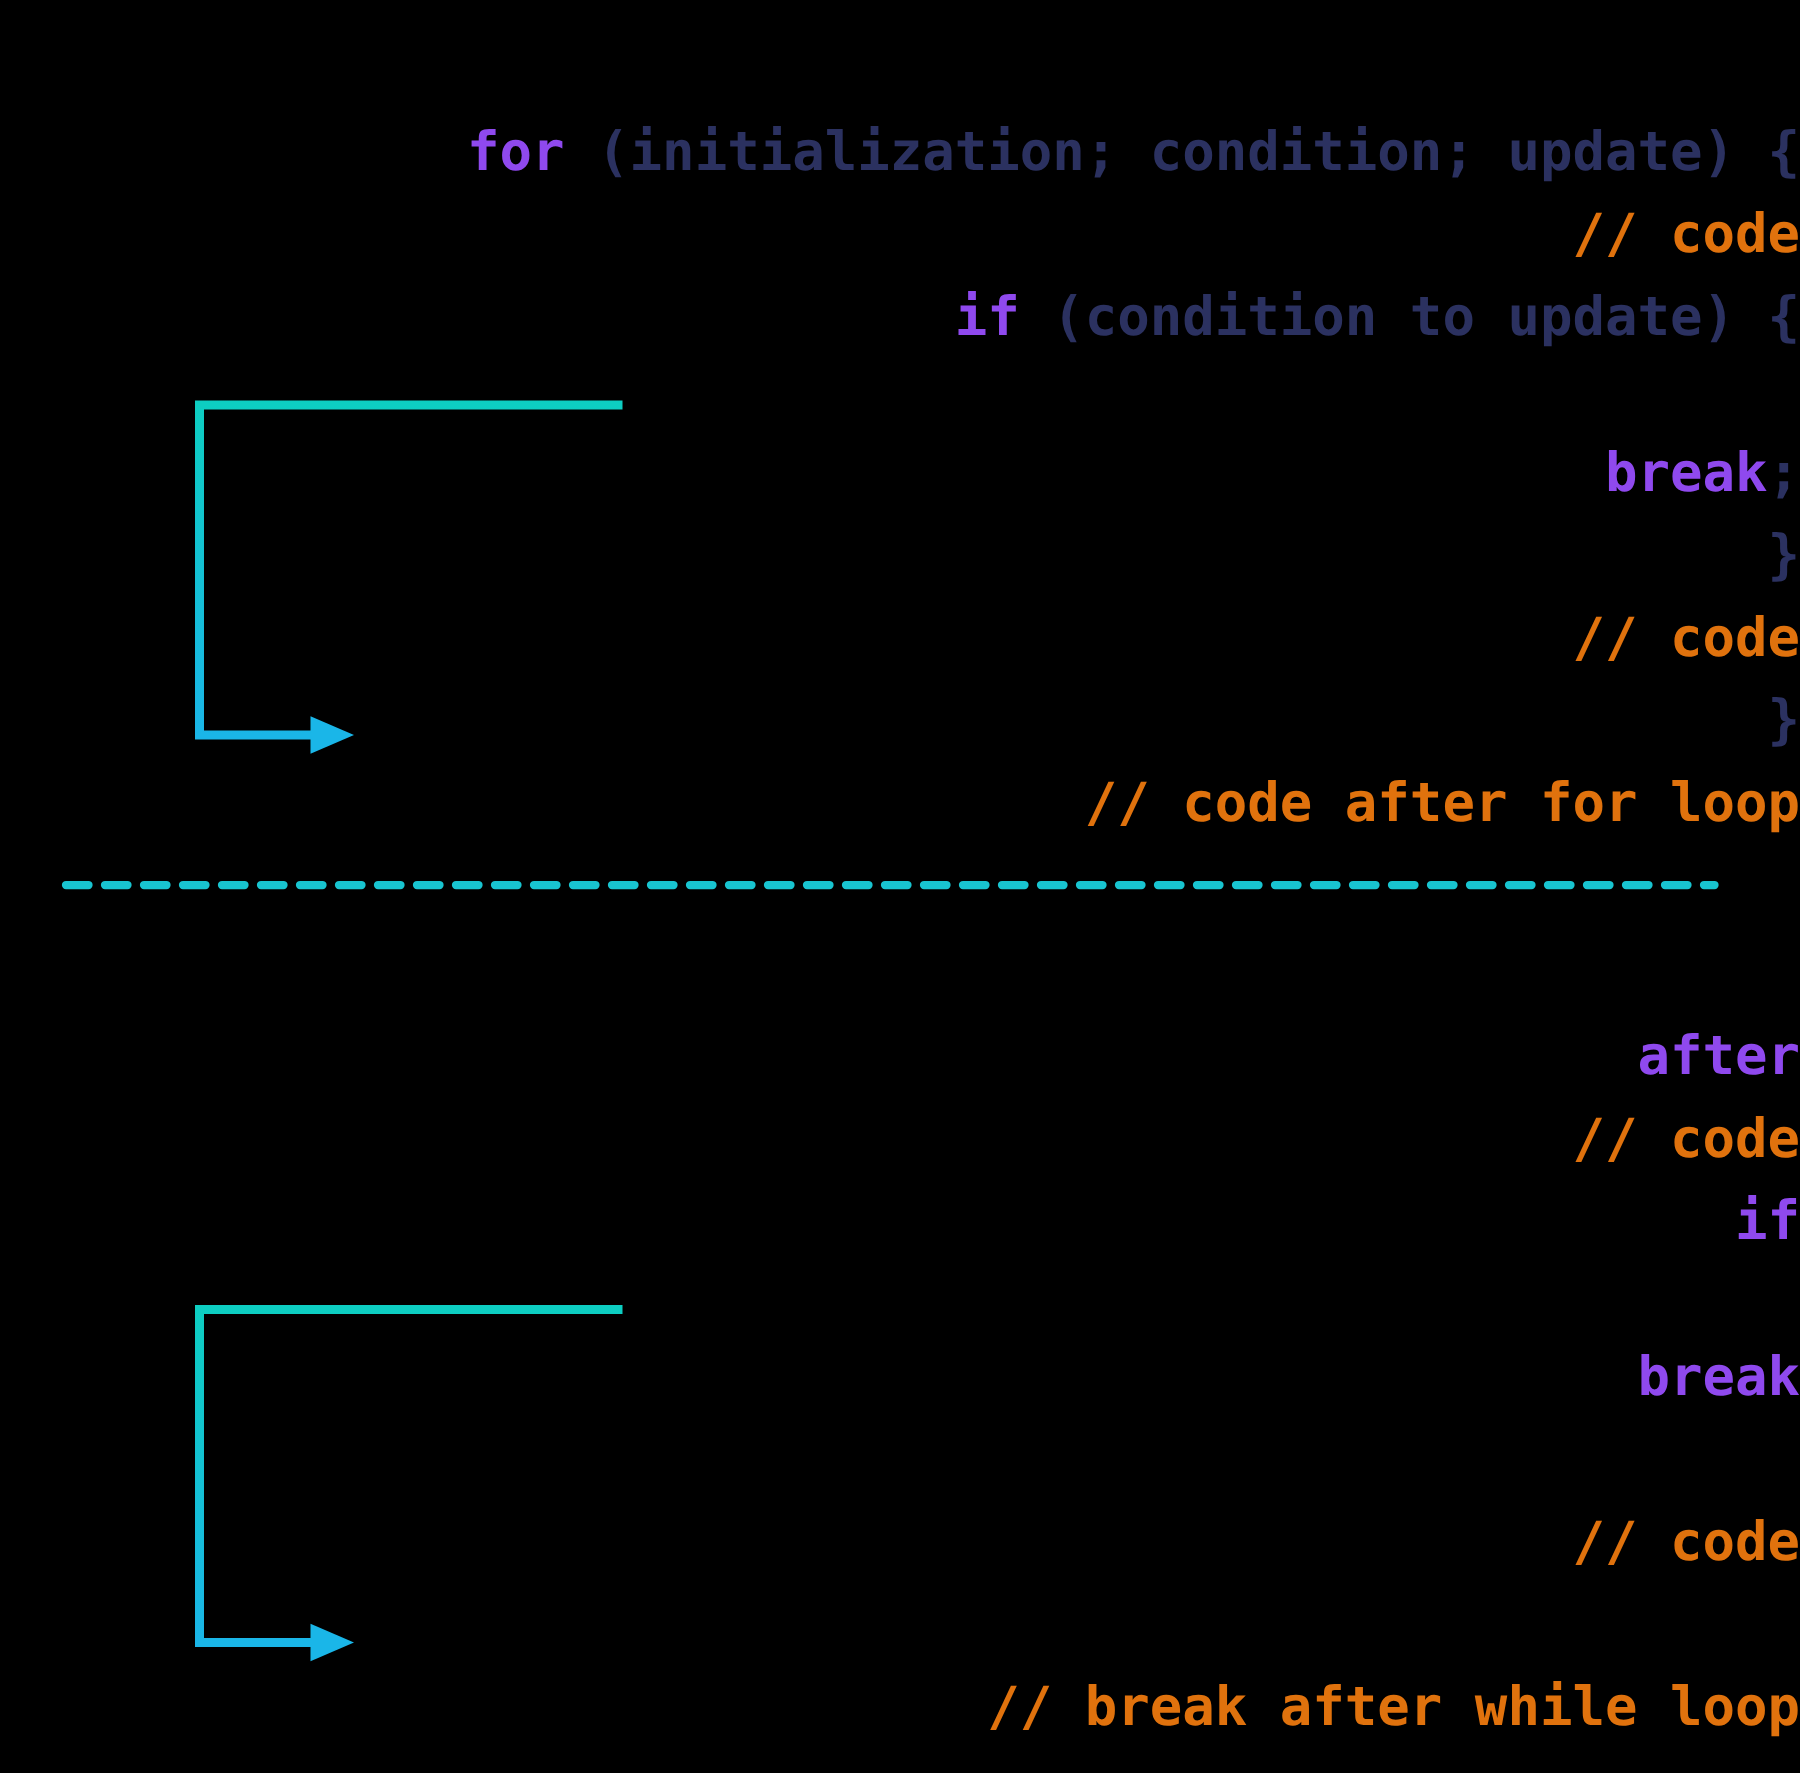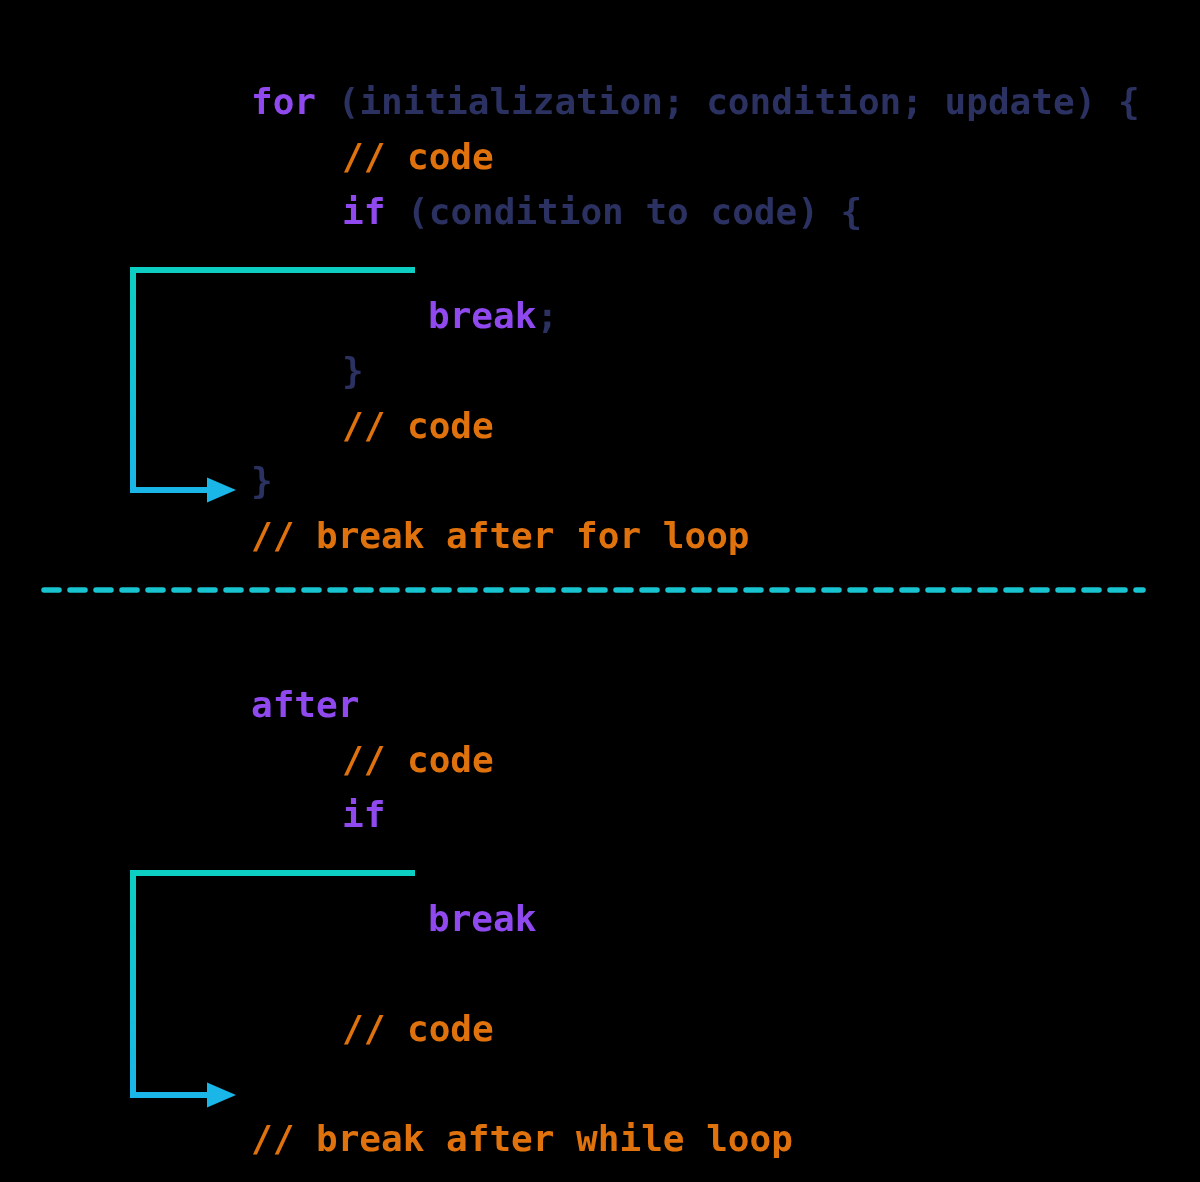--- a/index.html
+++ b/index.html
@@ -7,20 +7,21 @@
     padding: 0;
     background: #000;
   }
   #canvas {
     position: relative;
     width: 1200px;
     height: 1182px;
     background: var(--bg, #000);
     overflow: hidden;
     font-family: "DejaVu Sans Mono", "Liberation Mono", monospace;
+    text-align: right;
   }
   #arrow-layer {
     position: absolute;
     top: 0; left: 0;
     width: 1200px;
     height: 1182px;
   }
   .flow-path {
     fill: none;
     stroke-width: 6;
@@ -82,26 +83,26 @@
 
     <g>
       <path class="flow-path" stroke="url(#grad-while)" d="M 415 873 L 133 873 L 133 1095 L 210 1095"></path>
       <polygon class="arrow-head" points="207,1082.5 207,1107.5 236,1095"></polygon>
     </g>
   </svg>
 
   <div id="for-block" class="code-block">
       <div class="code-line indent-0"><span class="tok-keyword">for</span><span class="tok-code"> (initialization; condition; update) {</span></div>
       <div class="code-line indent-1"><span class="tok-comment">// code</span></div>
-      <div class="code-line indent-1"><span class="tok-keyword">if</span><span class="tok-code"> (condition to code) {</span></div>
+      <div class="code-line indent-1"><span class="tok-keyword">if</span><span class="tok-code"> (condition to update) {</span></div>
       <div class="code-line indent-2"><span class="tok-keyword">break</span><span class="tok-code">;</span></div>
       <div class="code-line indent-1"><span class="tok-code">}</span></div>
       <div class="code-line indent-1"><span class="tok-comment">// code</span></div>
       <div class="code-line indent-0"><span class="tok-code">}</span></div>
-      <div class="code-line indent-0"><span class="tok-comment">// break after for loop</span></div>
+      <div class="code-line indent-0"><span class="tok-comment">// code after for loop</span></div>
     </div>
   <div id="while-block" class="code-block">
       <div class="code-line indent-0"><span class="tok-keyword">after</span></div>
       <div class="code-line indent-1"><span class="tok-comment">// code</span></div>
       <div class="code-line indent-1"><span class="tok-keyword">if</span></div>
       <div class="code-line indent-2"><span class="tok-keyword">break</span></div>
       <div class="code-line indent-0"></div>
       <div class="code-line indent-1"><span class="tok-comment">// code</span></div>
       <div class="code-line indent-0"></div>
       <div class="code-line indent-0"><span class="tok-comment">// break after while loop</span></div>

